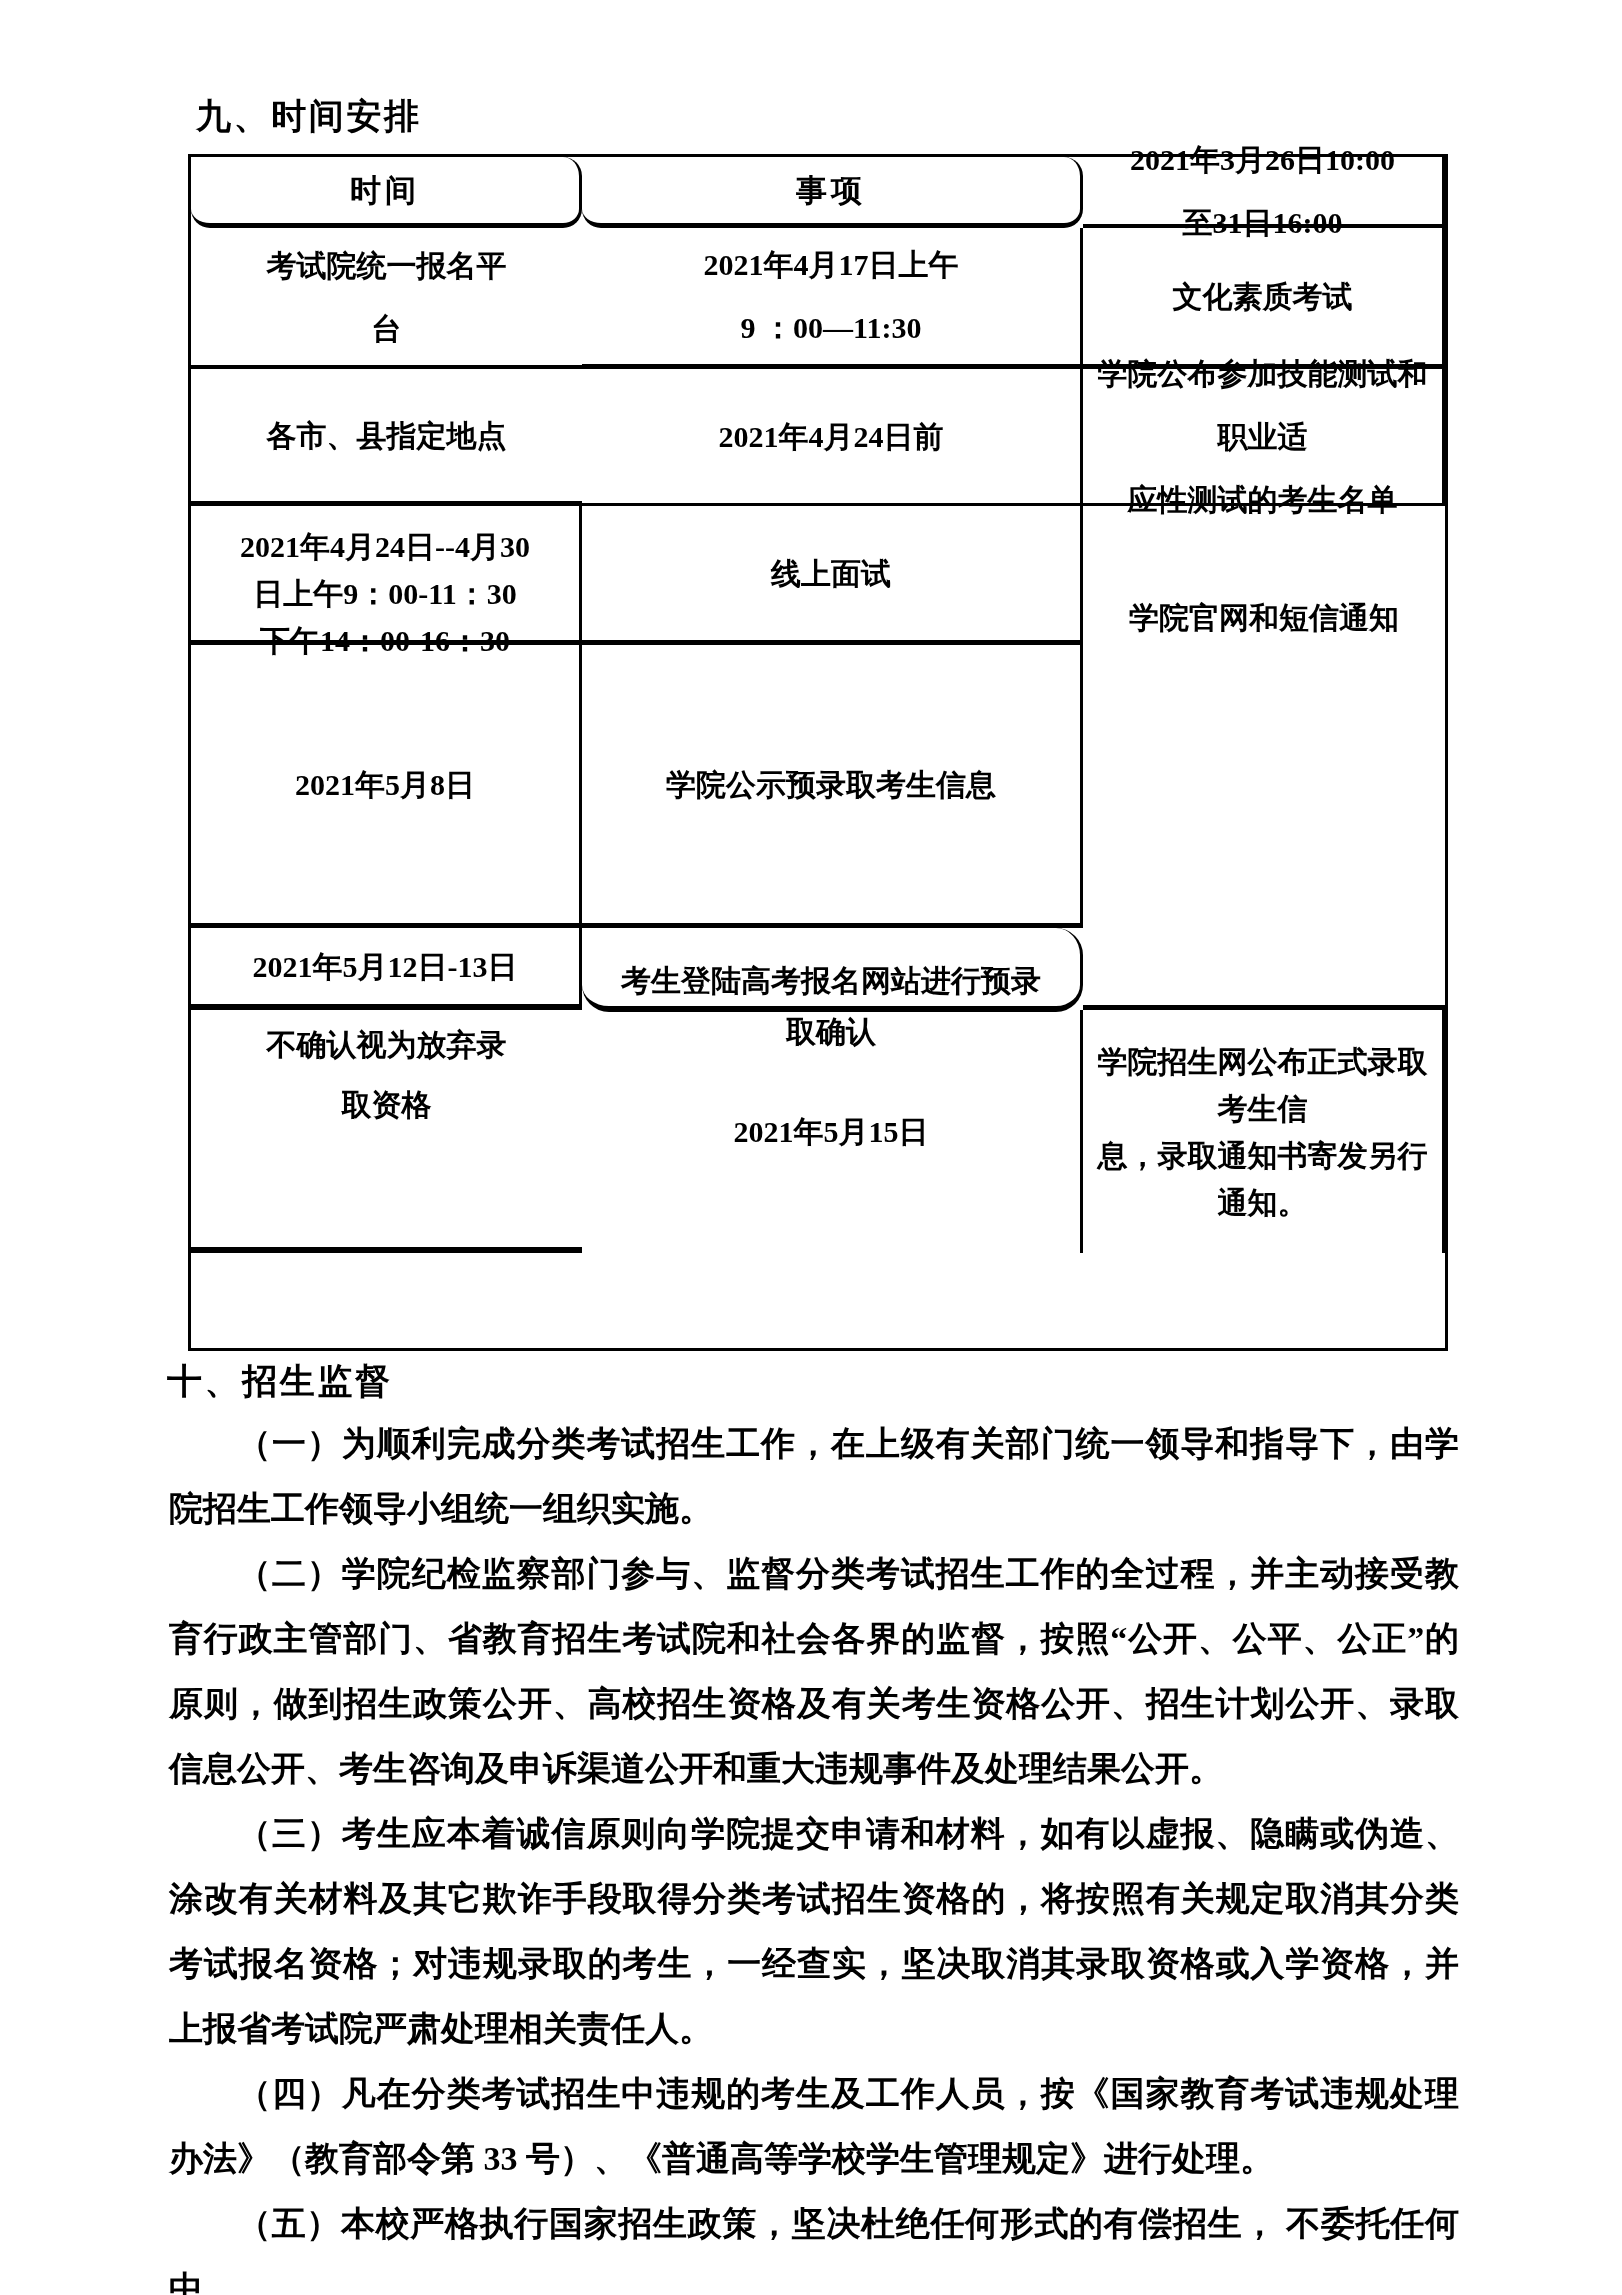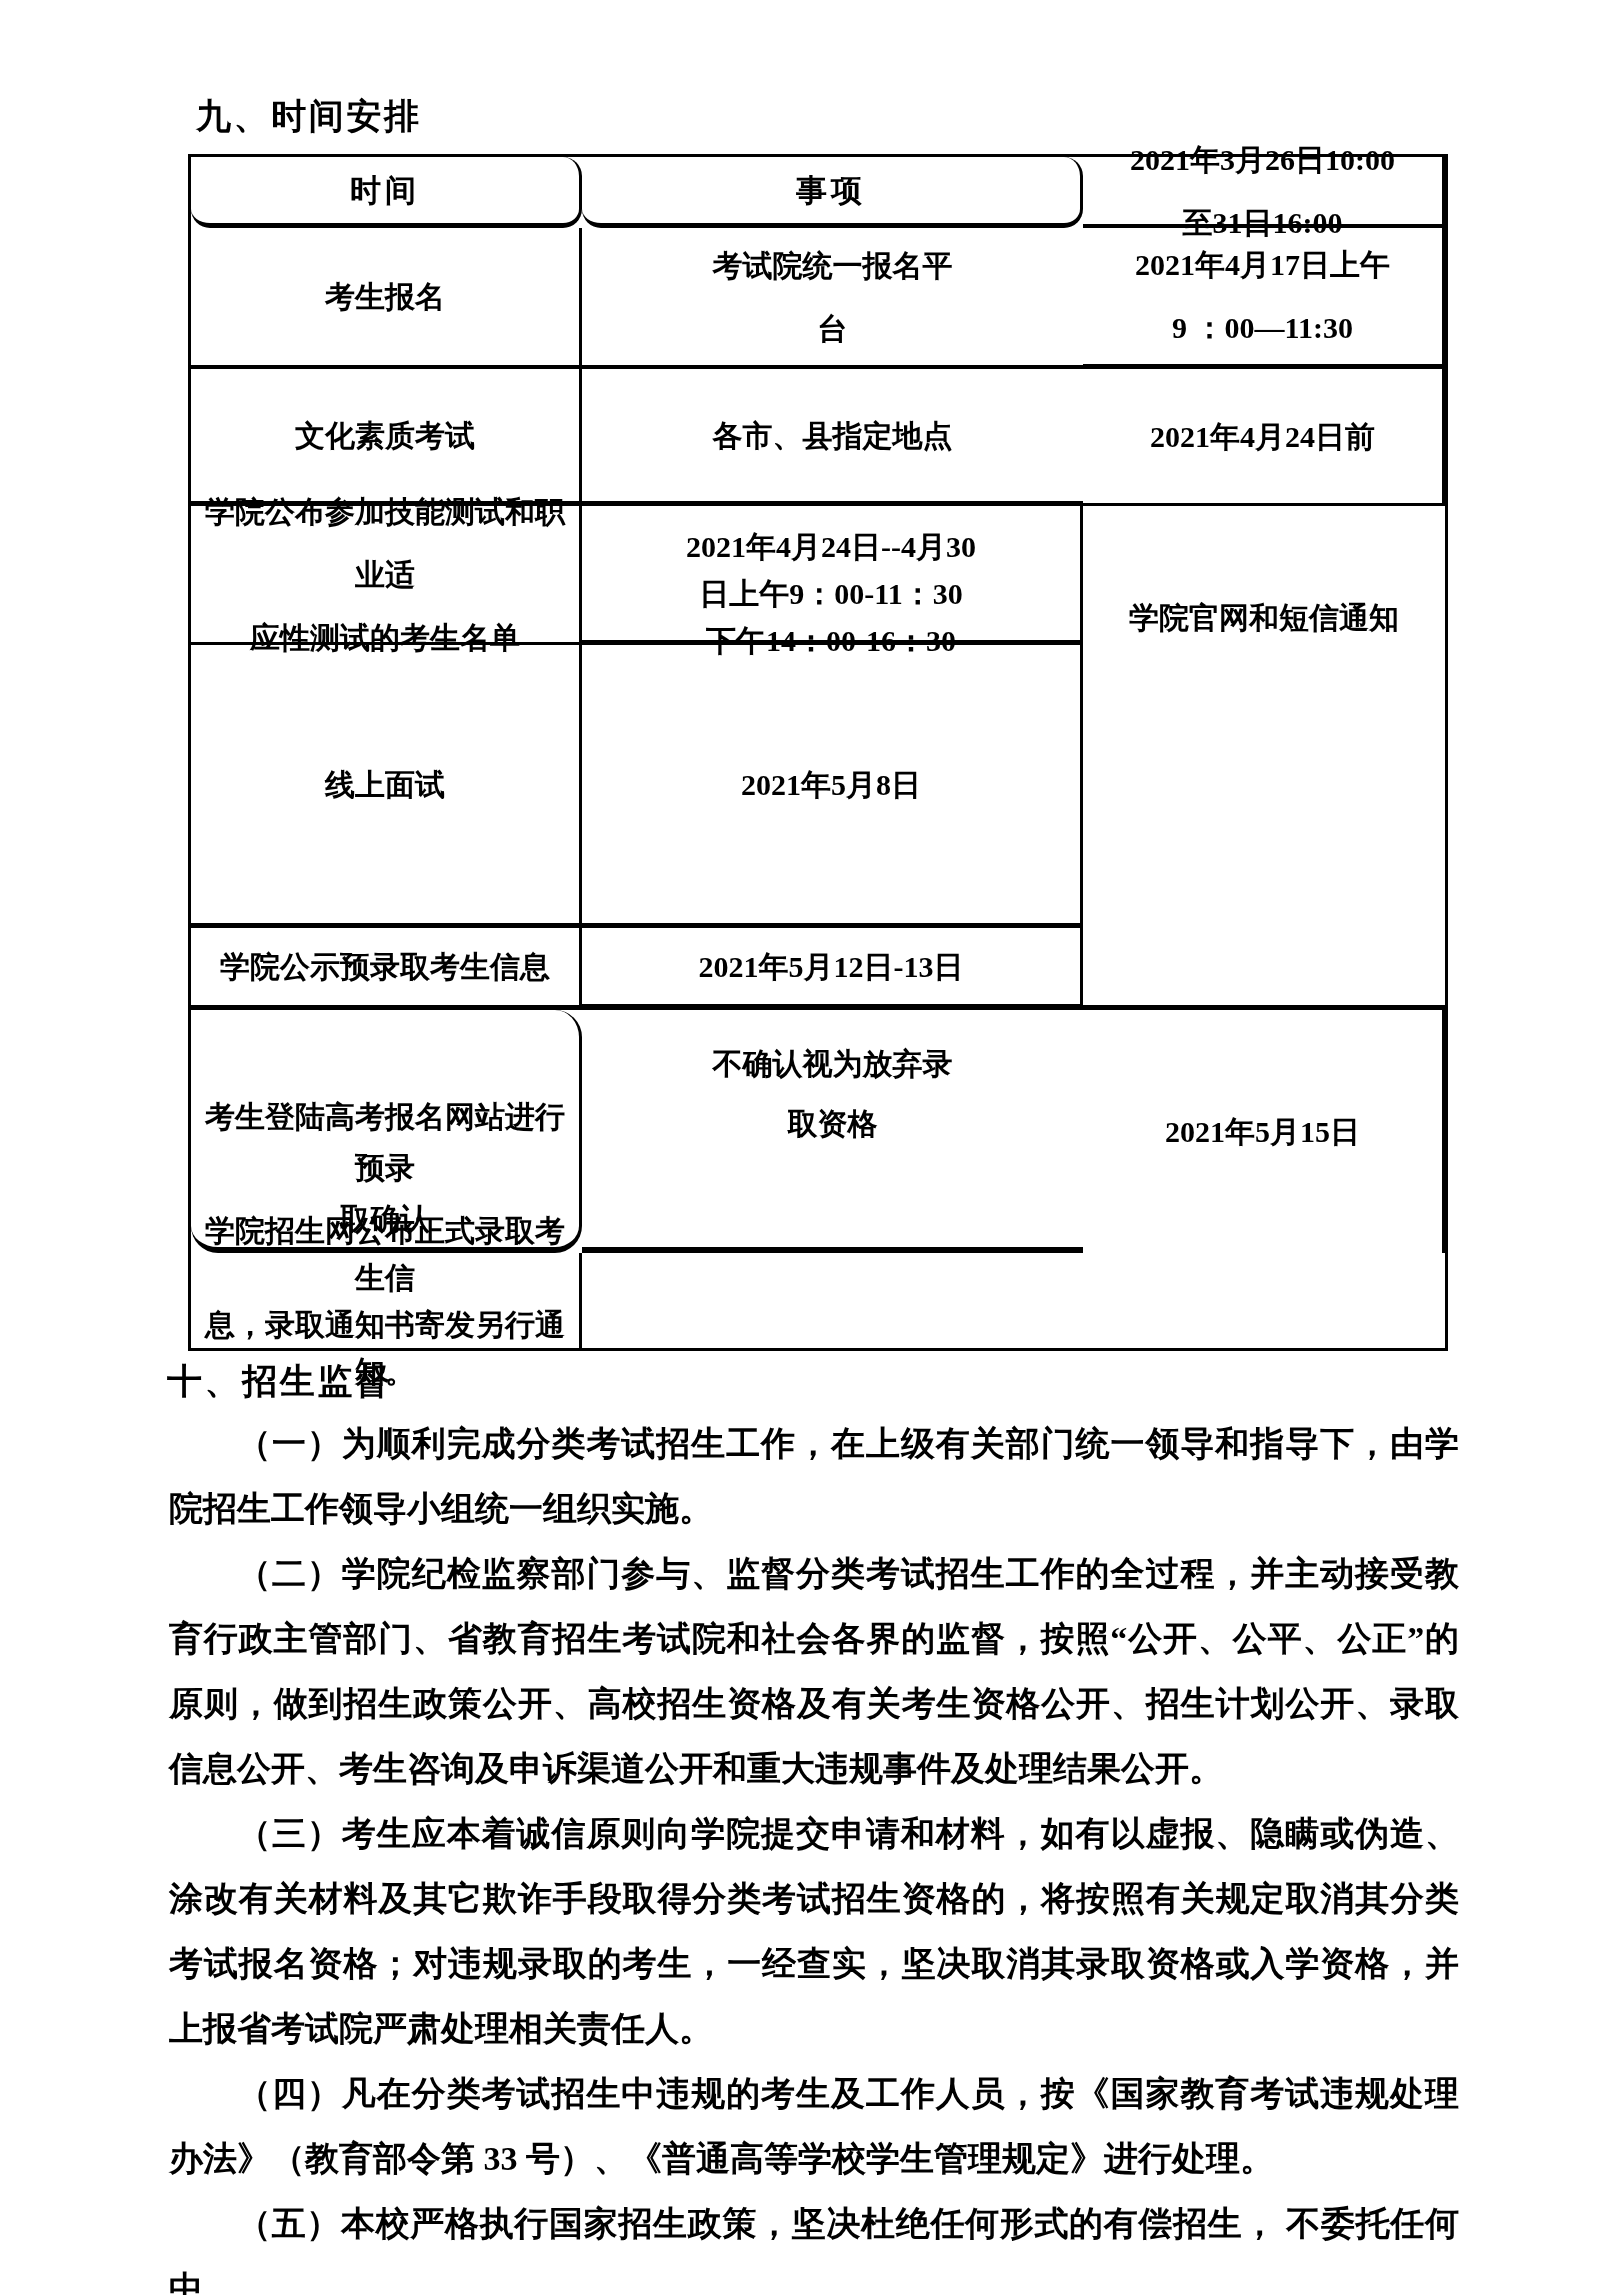--- a/index.html
+++ b/index.html
@@ -21,21 +21,21 @@
         line-height:63px;padding:0 11.8px;}
   .c3{border-right:none;}
   .lastrow{border-bottom:none;}
   .head{font-size:31px;letter-spacing:3.9px;border-bottom-width:5.9px;border-radius:19px;}
   .bb7{border-bottom-width:4.6px;}
   .bb8{border-bottom-width:5.2px;}
   .bb10{border-bottom-width:6.5px;}
   .note-merged{grid-column:3;grid-row:4 / span 3;justify-content:flex-start;padding-top:80px;}
   .r4-time{justify-content:flex-start;padding-top:17px;line-height:47px;}
   .r4-item{}
-  .r6-note{justify-content:flex-start;padding-top:24px;line-height:60px;}
+  .r6-note{justify-content:flex-start;padding-top:7px;line-height:60px;font-family:Liberation Mono, monospace;}
   .r6-item{padding-top:78px;line-height:51px;border-radius:27px;}
   .r7-item{line-height:47px;}
 
   
   #paras{position:absolute;left:169px;top:1411px;width:1290px;}
   #paras p{margin:0;font-size:34px;font-weight:bold;line-height:65px;
            text-align:justify;text-indent:68px;word-break:break-all;}
 </style>
 </head>
 <body>
@@ -44,21 +44,20 @@
 
   <div id="h9" class="heading">九、时间安排</div>
 
   <div id="tbl">
 
     <div class="cell head">时间</div>
     <div class="cell head">事项</div>
 
     <div class="cell bb7">2021年3月26日10:00
 至31日16:00</div>
-    <div class="cell bb7">考生报名</div>
     <div class="cell bb7 c3">考试院统一报名平
 台</div>
 
     <div class="cell bb8">2021年4月17日上午
 9 ：00—11:30</div>
     <div class="cell bb8">文化素质考试</div>
     <div class="cell bb8 c3">各市、县指定地点</div>
 
     <div class="cell">2021年4月24日前</div>
     <div class="cell">学院公布参加技能测试和职业适

